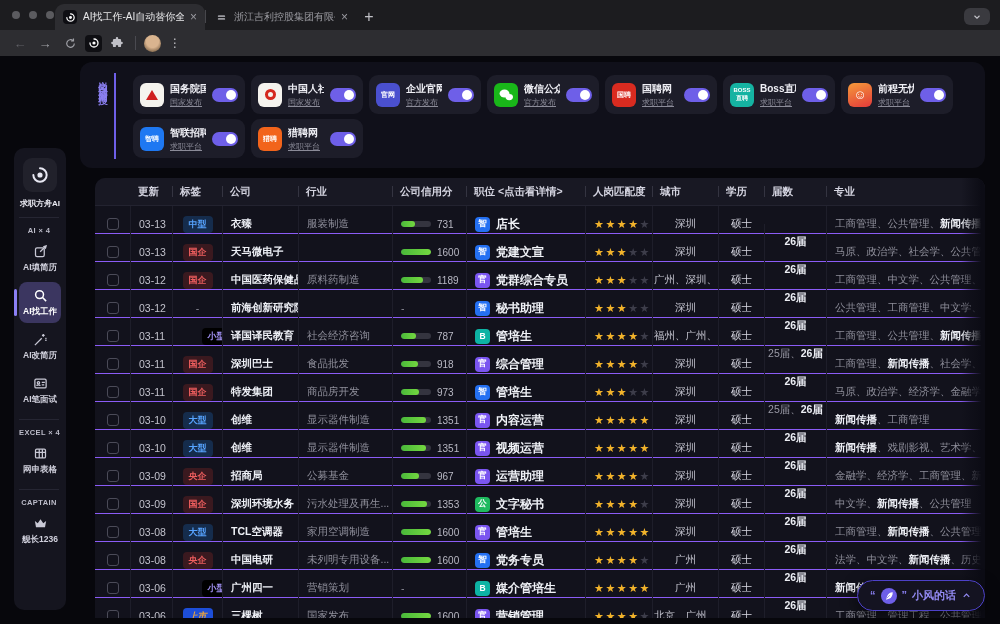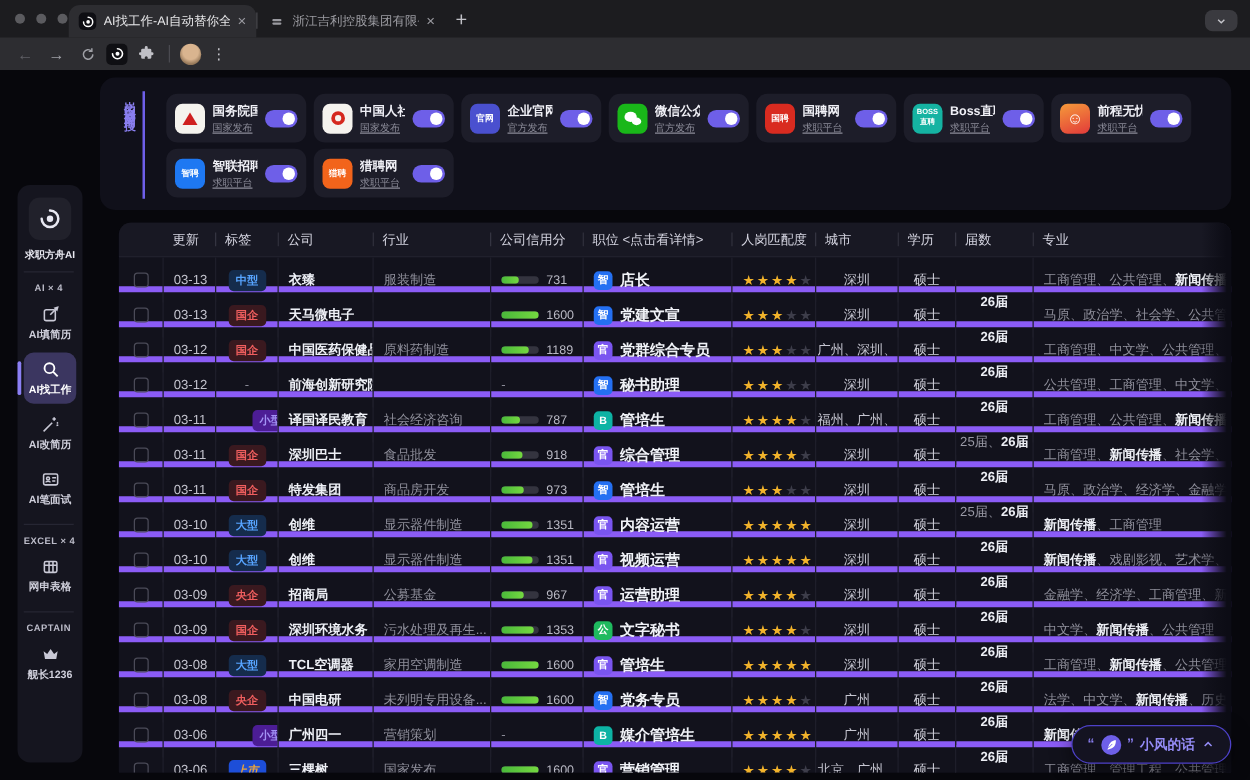--- a/index.html
+++ b/index.html
@@ -93,35 +93,35 @@
   .p-qcwy { background:linear-gradient(160deg,#f59a3a,#e23a3a); color:#fff; font-size:13px; }
   .p-zhilian { background:#1e78f2; color:#fff; font-size:7px; }
   .p-liepin { background:#f2641b; color:#fff; font-size:7px; }
 
   
   .tablepanel { position:absolute; left:95px; top:122px; width:890px; height:440px; background:#0f0f18;
     border-radius:10px 10px 0 0; overflow:hidden;
     --cols:35px 42px 50px 76px 94px 74px 119px 67px 66px 46px 62px minmax(0,1fr); }
   .thead { display:grid; grid-template-columns:var(--cols); height:28px; align-items:center;
     background:#181823; border-bottom:1px solid #232330; }
-  .th { font-size:10.5px; font-weight:normal; color:#d4d4e0; padding-left:8px; white-space:nowrap;
+  .th { font-size:10.5px; font-weight:bold; color:#d4d4e0; padding-left:8px; white-space:nowrap;
     overflow:hidden; position:relative; height:100%; display:flex; align-items:center; }
   .th:nth-child(n+3)::before { content:""; position:absolute; left:0; top:8px; bottom:8px; width:1px; background:#343441; }
   .trow { display:grid; grid-template-columns:var(--cols); height:28px; align-items:center;
-    border-bottom:5px solid #8b5cf6; background:#12121c; }
+    border-bottom:1px solid #8b5cf6; background:#12121c; }
   .td { font-size:10.5px; color:#c2c2cc; padding-left:8px; white-space:nowrap; overflow:hidden; min-width:0;
     height:100%; display:flex; align-items:center; }
   .trow .td:not(:first-child) { border-left:1px solid #1e1e2a; }
   .c-check { justify-content:center; padding-left:0; }
   .checkbox { width:12px; height:12px; border:1.5px solid #4b4b58; border-radius:3px; }
   .c-tag { justify-content:center; padding-left:0; }
   .tagpill { font-size:9px; font-weight:bold; padding:2px 6px; border-radius:4px; }
   .tag-blue { color:#57a4ff; background:#152c4c; }
   .tag-red { color:#ef5e5e; background:#3a191f; }
-  .tag-purple { color:#a393f5; background:#4c1d95;margin-left:38px; }
+  .tag-purple { color:#a393f5; background:#000000;margin-left:38px; }
   .tag-orange { color:#e8a33c; background:#1d4ed8;font-style:italic; }
   .dash { color:#8a8a96; }
   .c-company { color:#eef0f6; font-weight:bold; }
   .c-industry { color:#8f8f9b; }
   .c-credit { gap:6px; }
   .bar { width:30px; height:6px; border-radius:3px; background:#34343f; overflow:hidden; flex:none; }
   .fill { display:block; height:100%; border-radius:3px; background:linear-gradient(90deg,#49b83a,#74d840); }
   .cval { font-size:10px; color:#b9b9c4; }
   .c-job { gap:6px; cursor:pointer; }
   .srcicon { width:15px; height:15px; border-radius:4px; color:#fff; font-size:8.5px; font-weight:bold;

